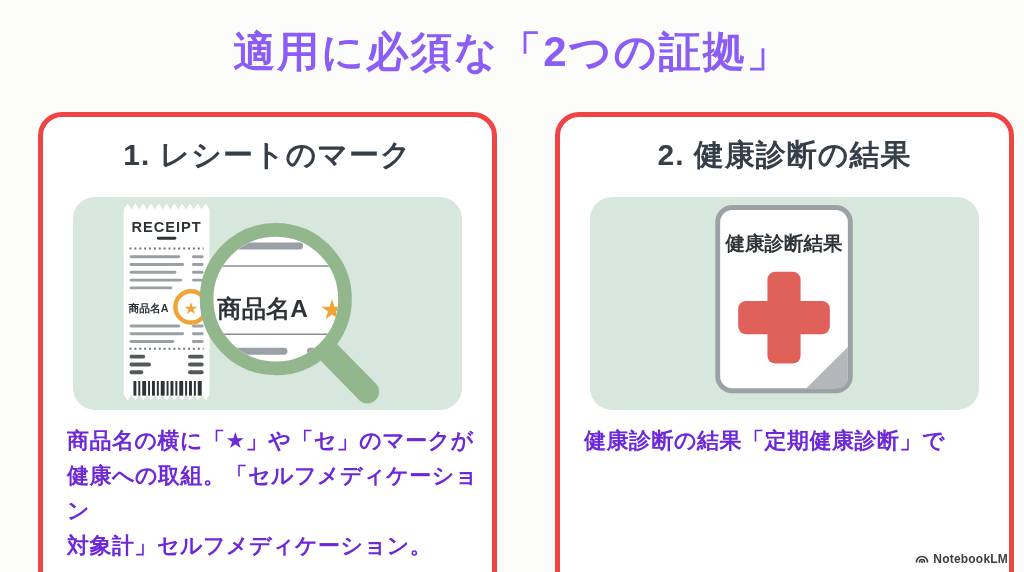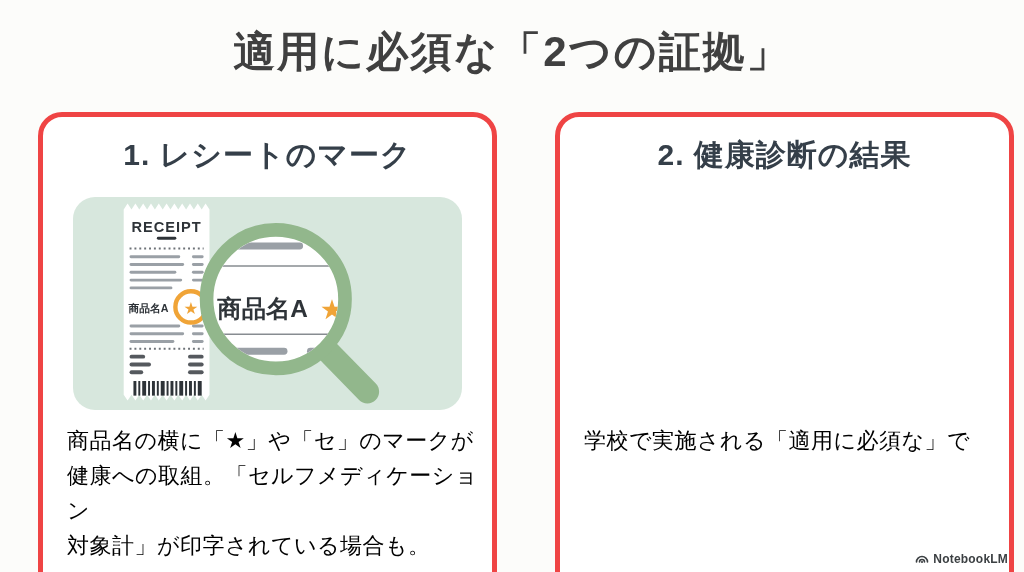--- a/index.html
+++ b/index.html
@@ -8,21 +8,21 @@
     background:#fcfcfa;
     font-family:"Liberation Sans","DejaVu Sans",sans-serif;
     position:relative;overflow:hidden;
     -webkit-font-smoothing:antialiased;
   }
   .slide{position:absolute;inset:0;}
   .page-title{
     position:absolute;top:24px;left:0;width:1024px;
     text-align:center;
     font-size:42px;font-weight:800;letter-spacing:2px;
-    color:#404040;margin:0;
+    color:#8b5cf6;margin:0;
   }
   .card{
     position:absolute;top:112px;width:459px;height:534px;
     background:#ffffff;
     border:5px solid #ef4444;
     border-radius:24px;
     box-sizing:border-box;
   }
   .card-left{left:38px;}
   .card-right{left:555px;}
@@ -33,21 +33,21 @@
   }
   .illus{
     position:absolute;top:80px;left:30px;right:30px;height:213px;
     background:#d7e7dd;
     border-radius:22px;
     overflow:hidden;
   }
   .illus svg{display:block;width:100%;height:100%;}
   .card-body{
     position:absolute;top:306px;left:24px;right:14px;
-    font-size:22px;font-weight:400;color:#000000;
+    font-size:22px;font-weight:700;color:#6d28d9;
     line-height:35px;letter-spacing:0.5px;
   }
   .watermark{
     position:absolute;right:16px;bottom:6px;
     display:flex;align-items:center;gap:4px;
     color:#3c4043;font-size:12px;font-weight:600;letter-spacing:0.2px;
   }
   .watermark svg{display:block;}
 </style>
 </head>
@@ -153,30 +153,43 @@
               <rect x="163" y="170" width="58" height="7" rx="3.5"></rect>
             </g>
           </g>
         </g>
       </svg>
     </div>
 
     <div class="card-body">
       <div>商品名の横に「★」や「セ」のマークが</div>
       <div>健康への取組。「セルフメディケーション</div>
-      <div>対象計」が印字されている場合も。</div>
+      <div>対象計」セルフメディケーション。</div>
     </div>
   </section>
 
   <section class="card card-right">
     <h2 class="card-heading">2. 健康診断の結果</h2>
 
+    <div class="illus">
+      <svg viewBox="0 0 399 213">
+        <g>
+          <rect x="131" y="8" width="136" height="188" rx="15" fill="#ffffff" stroke="#9ba1a4" stroke-width="5"></rect>
+          <path d="M222,193.5 L264.5,151 L264.5,181 Q264.5,193.5 252,193.5 Z" fill="#b3b7ba"></path>
+          <text x="199" y="52" text-anchor="middle" font-size="20" font-weight="bold" fill="#2e3338">健康診断結果</text>
+          <g fill="#e0605a">
+            <rect x="182" y="74" width="34" height="94" rx="8"></rect>
+            <rect x="152" y="104" width="94" height="34" rx="8"></rect>
+          </g>
+        </g>
+      </svg>
+    </div>
 
     <div class="card-body">
-      <div>学校で実施される「適用に必須な」で</div>
+      <div>健康診断の結果「定期健康診断」で</div>
     </div>
   </section>
 
   <div class="watermark">
     <svg width="14" height="12" viewBox="0 0 14 12">
       <path d="M1.5,9 A5.5,5.5 0 0 1 12.5,9" fill="none" stroke="#3c4043" stroke-width="1.6" stroke-linecap="round"></path>
       <path d="M4.5,9 A2.5,2.5 0 0 1 9.5,9" fill="none" stroke="#3c4043" stroke-width="1.6" stroke-linecap="round"></path>
       <circle cx="7" cy="9" r="1.1" fill="#3c4043"></circle>
     </svg>
     <span>NotebookLM</span>

